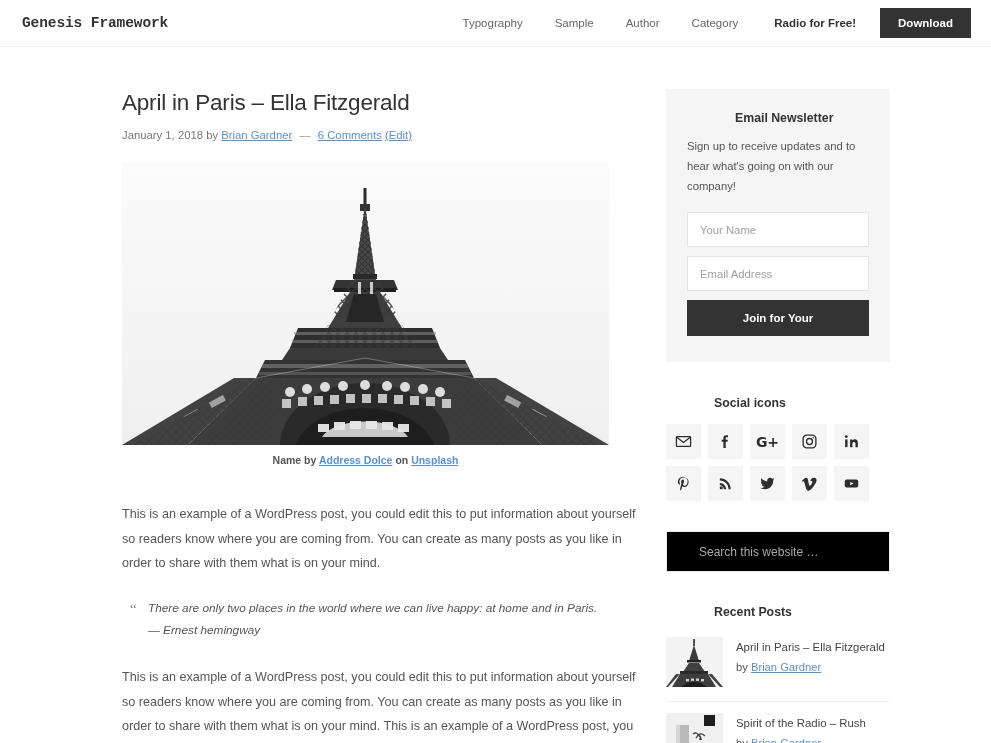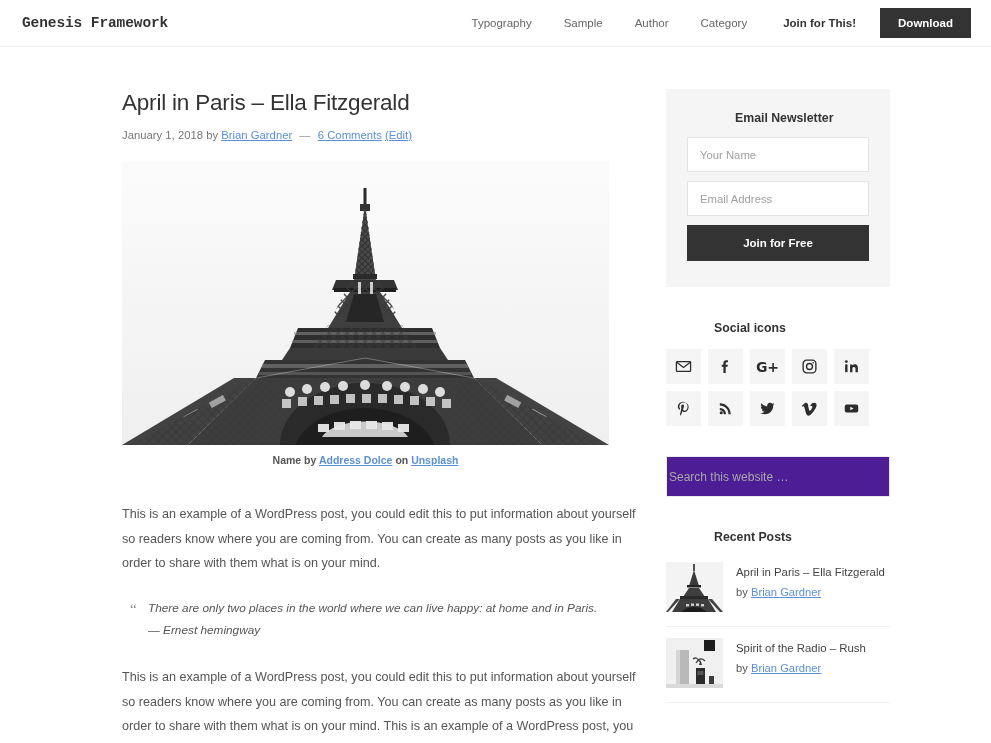--- a/index.html
+++ b/index.html
@@ -214,24 +214,24 @@
     line-height: 1;
     color: #2d2d2d;
     font-family: "DejaVu Sans", sans-serif;
   }
 
   .widget-search { margin-top: 30px; }
   .search-input {
     width: 224px;
     height: 41px;
     border: 1px solid #eaeaea;
-    background: #4c1d95;
+    background: #000000;
     font-size: 12px;
     color: #999999;
-    padding: 0 2px;
+    padding: 0 32px;
     font-family: "Liberation Sans", sans-serif;
     outline: none;
   }
   .search-input::placeholder { color: #a8a8a8; opacity: 1; }
 
   .widget-recent { margin-top: 33px; }
   .recent-list { margin-top: 14px; }
   .recent-item {
     display: flex;
     gap: 13px;
@@ -265,21 +265,21 @@
 <body>
 
 <header class="site-header">
   <div class="site-title">Genesis Framework</div>
 
   <nav class="nav">
     <a class="nav-item">Typography</a>
     <a class="nav-item">Sample</a>
     <a class="nav-item">Author</a>
     <a class="nav-item">Category</a>
-    <a class="nav-item strong">Join for This!</a>
+    <a class="nav-item strong">Radio for Free!</a>
     <button class="nav-button">Download</button>
   </nav>
 </header>
 
 <div class="site-inner">
 
   <main class="content">
     <article>
 
       <h1 class="entry-title">April in Paris – Ella Fitzgerald</h1>
@@ -449,23 +449,24 @@
 
         <p>This is an example of a WordPress post, you could edit this to put information about yourself so readers know where you are coming from. You can create as many posts as you like in order to share with them what is on your mind. This is an example of a WordPress post, you could edit this to put information about yourself so readers know where you are coming from. You can create as many posts as you like in order to share with them what is on your mind.</p>
       </div>
     </article>
   </main>
 
   <aside class="sidebar">
 
     <section class="widget widget-newsletter">
       <h3 class="widget-title">Email Newsletter</h3>
+      <p class="newsletter-text">Sign up to receive updates and to hear what's going on with our company!</p>
       <input class="field" type="text" placeholder="Your Name" style="">
       <input class="field" type="text" placeholder="Email Address" style="">
-      <button class="btn-join">Join for Free</button>
+      <button class="btn-join">Join for Your</button>
     </section>
 
     <section class="widget widget-social">
       <h3 class="widget-title">Social icons</h3>
       <div class="social-grid">
 
         <a class="social-icon" title="email">
           <svg width="17" height="17" viewBox="0 0 24 24" fill="none" stroke="#2d2d2d" stroke-width="1.8">
             <rect x="2" y="5" width="20" height="14" rx="1"></rect>
               <path d="M2.5 6 L12 13.5 L21.5 6"></path>

